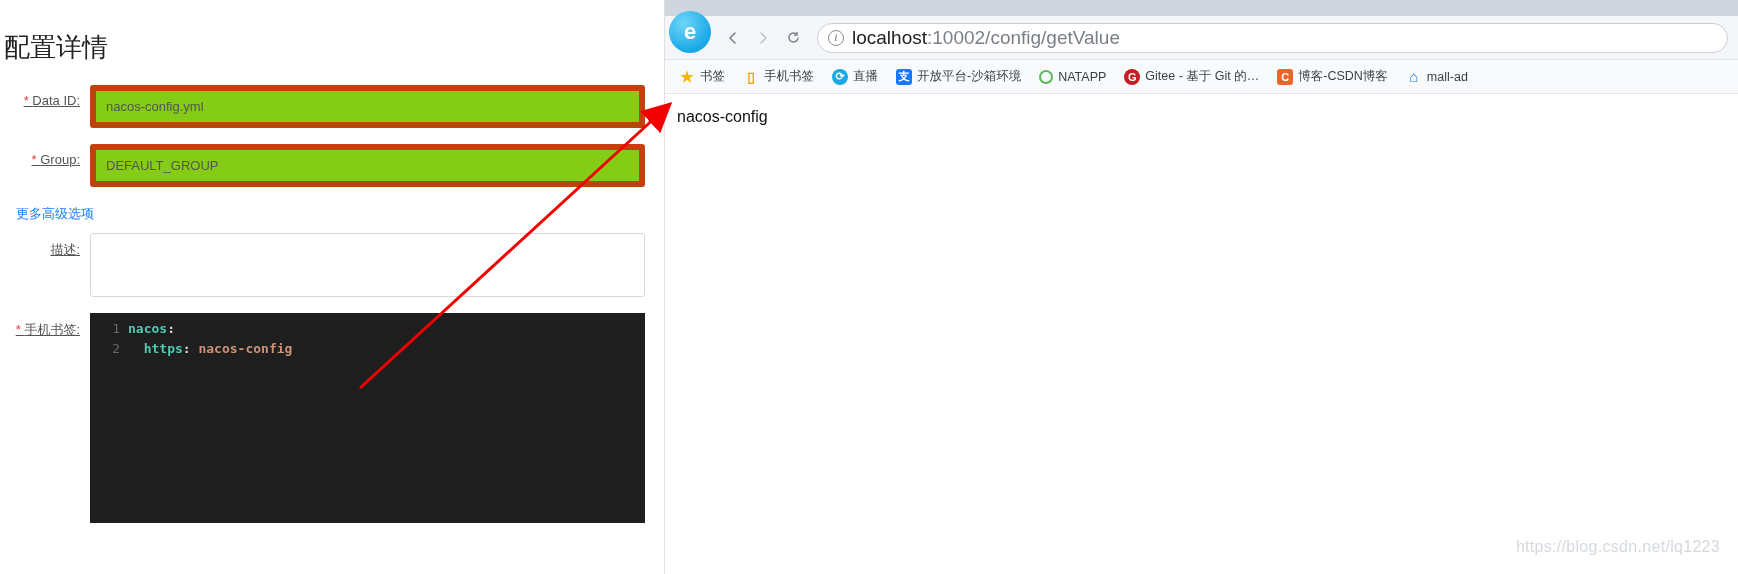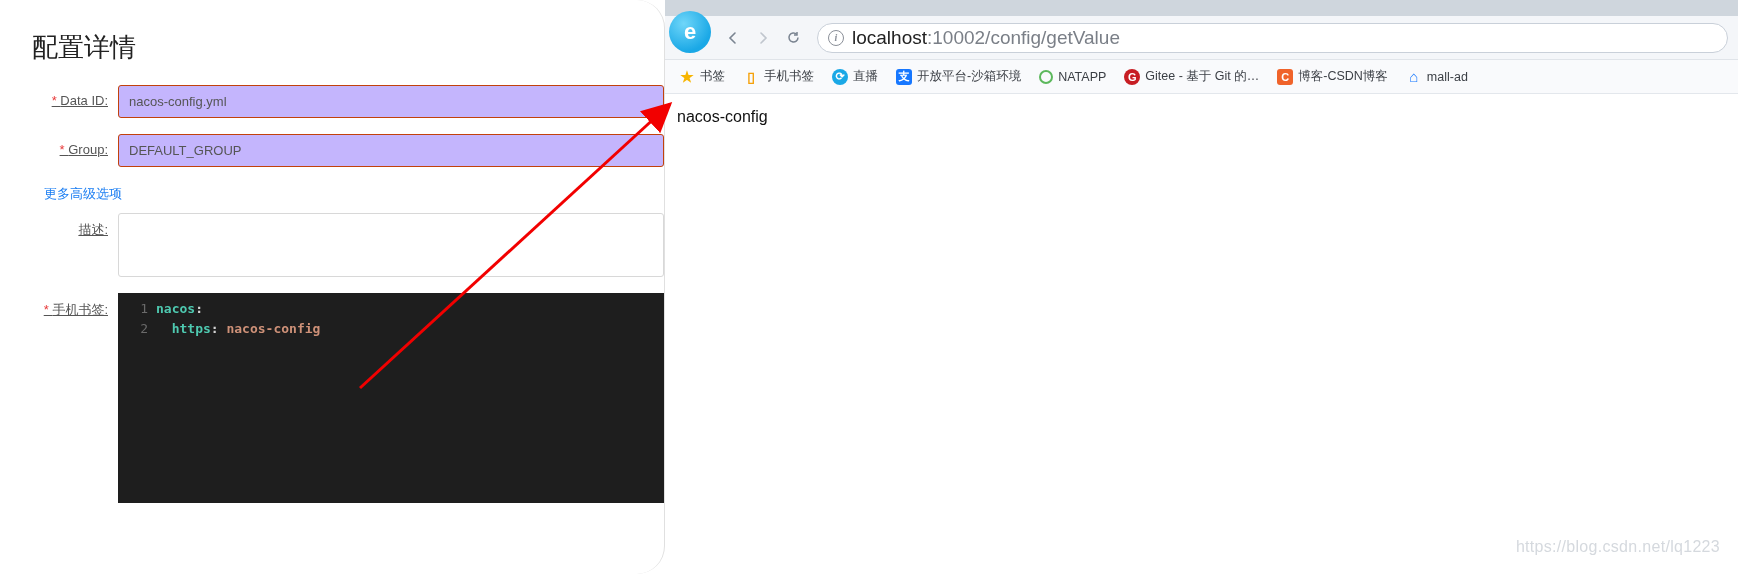--- a/index.html
+++ b/index.html
@@ -14,24 +14,23 @@
     position: relative;
   }
   .split {
     display: flex;
     width: 100%;
     height: 100%;
   }
   .left-pane {
     width: 665px;
     height: 100%;
-    padding: 30px 0 0 32px;
+    padding: 30px 0 0 4px;
     border-right: 1px solid #e0e0e0;
     position: relative;
-    border-radius: 28px;
   }
   .page-title {
     font-size: 26px;
     font-weight: 400;
     margin-bottom: 20px;
     color: #222;
   }
   .form-row {
     display: flex;
     align-items: flex-start;
@@ -47,26 +46,26 @@
     flex-shrink: 0;
     text-decoration: underline;
   }
   .required::before {
     content: "* ";
     color: #e83a3a;
   }
   .form-input {
     flex: 1;
     max-width: 555px;
-    border: 1px solid #c2410c;
+    border: 6px solid #c2410c;
     border-radius: 3px;
     padding: 8px 10px;
     font-size: 13px;
     color: #555;
-    background: #c4b5fd;
+    background: #84cc16;
     font-family: inherit;
   }
   .form-textarea {
     flex: 1;
     max-width: 555px;
     border: 1px solid #d8d8d8;
     border-radius: 3px;
     padding: 8px 10px;
     font-size: 13px;
     color: #555;

